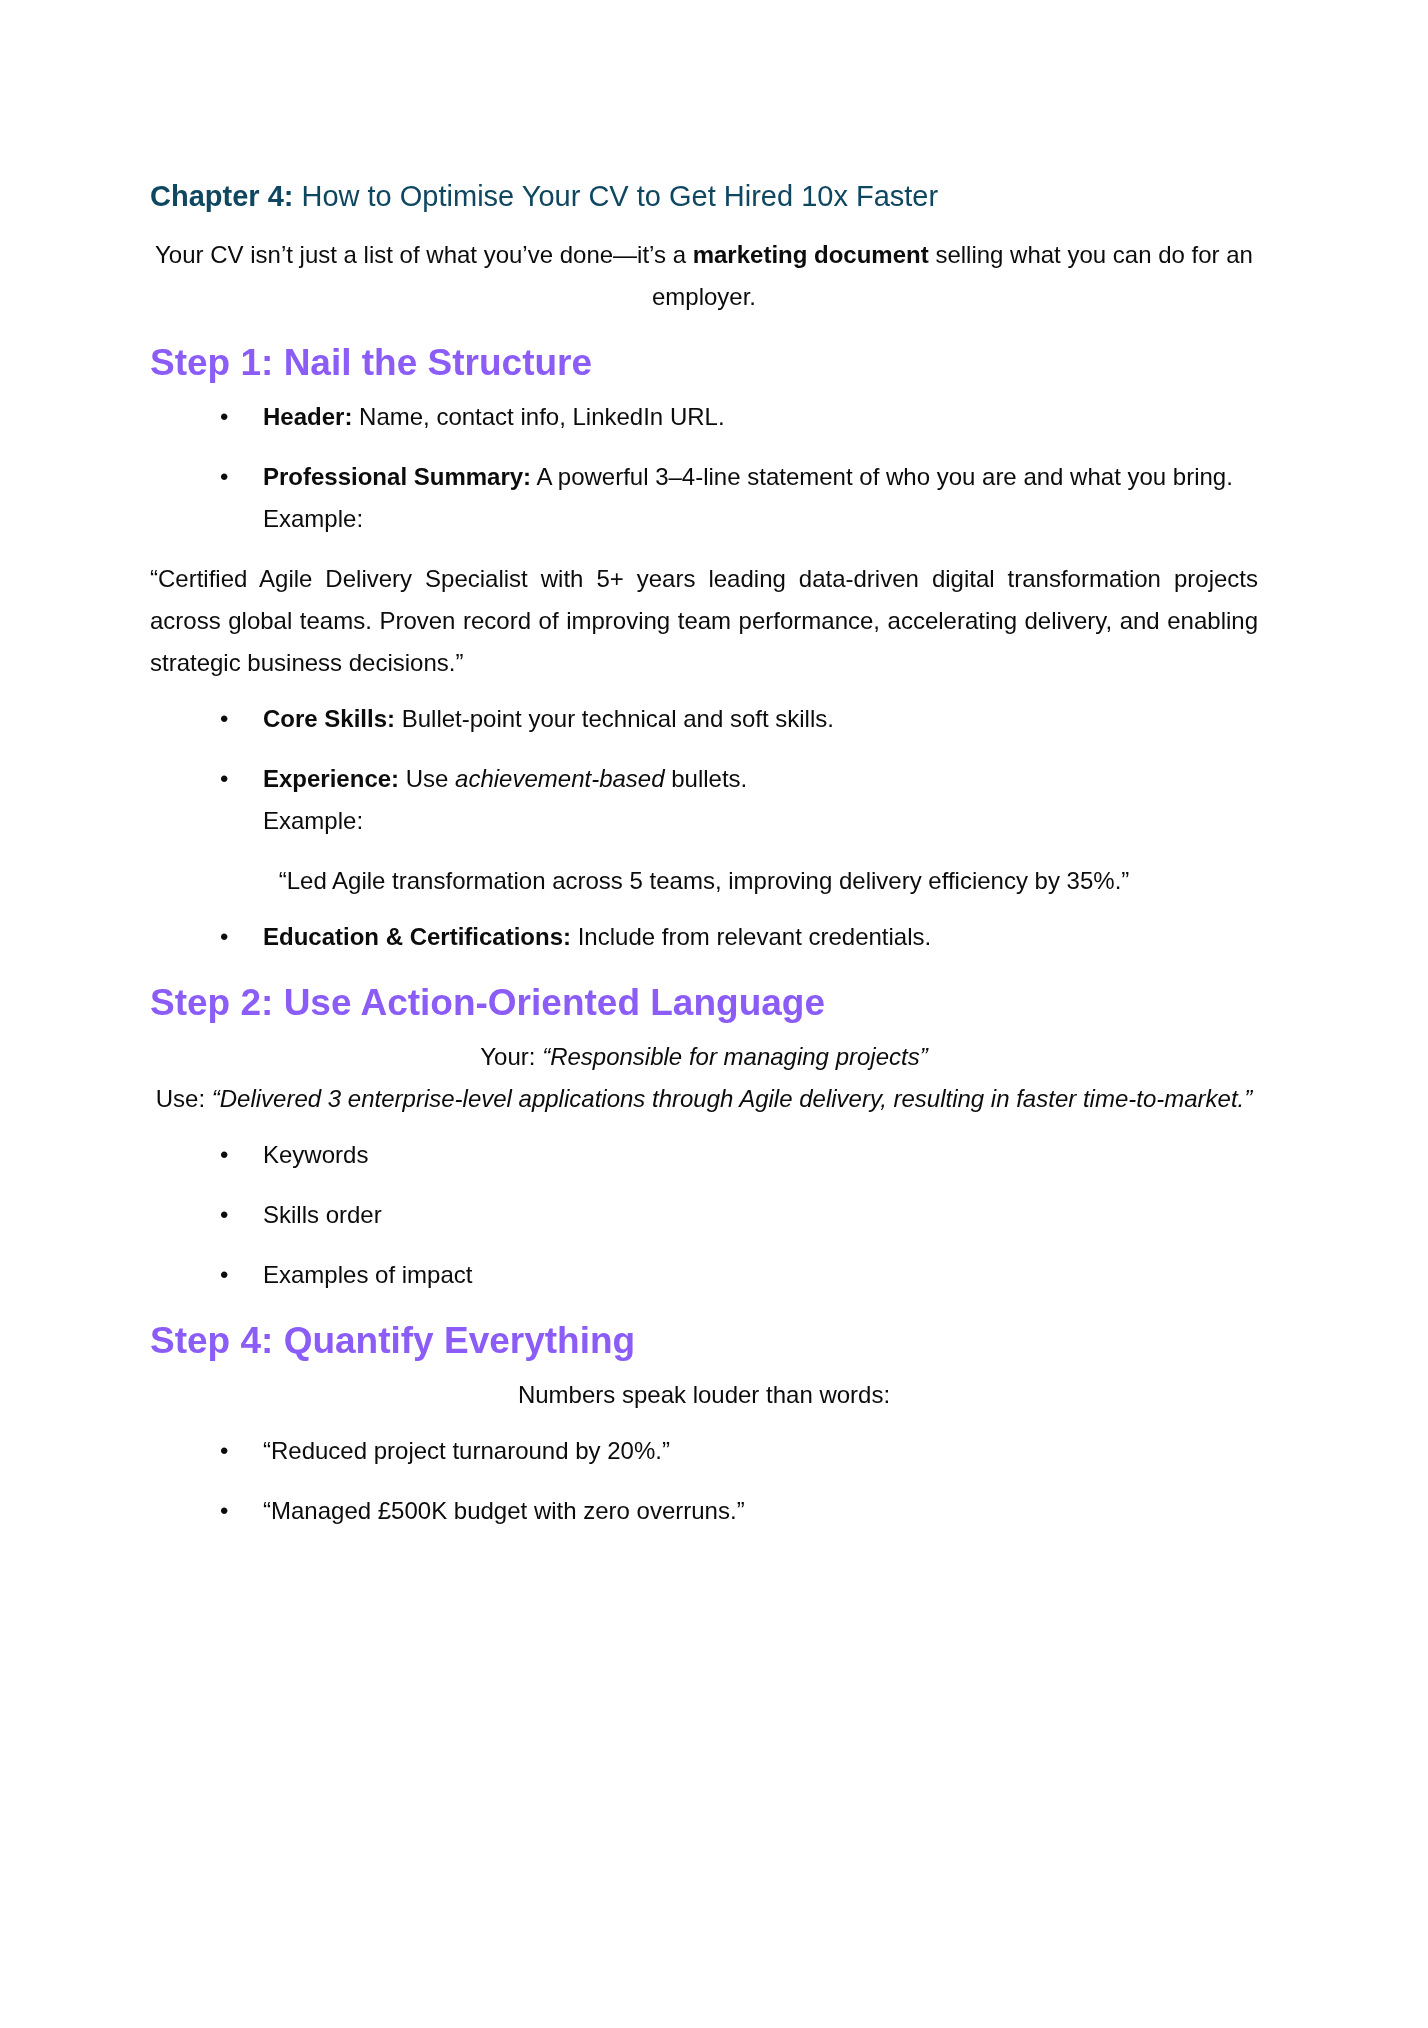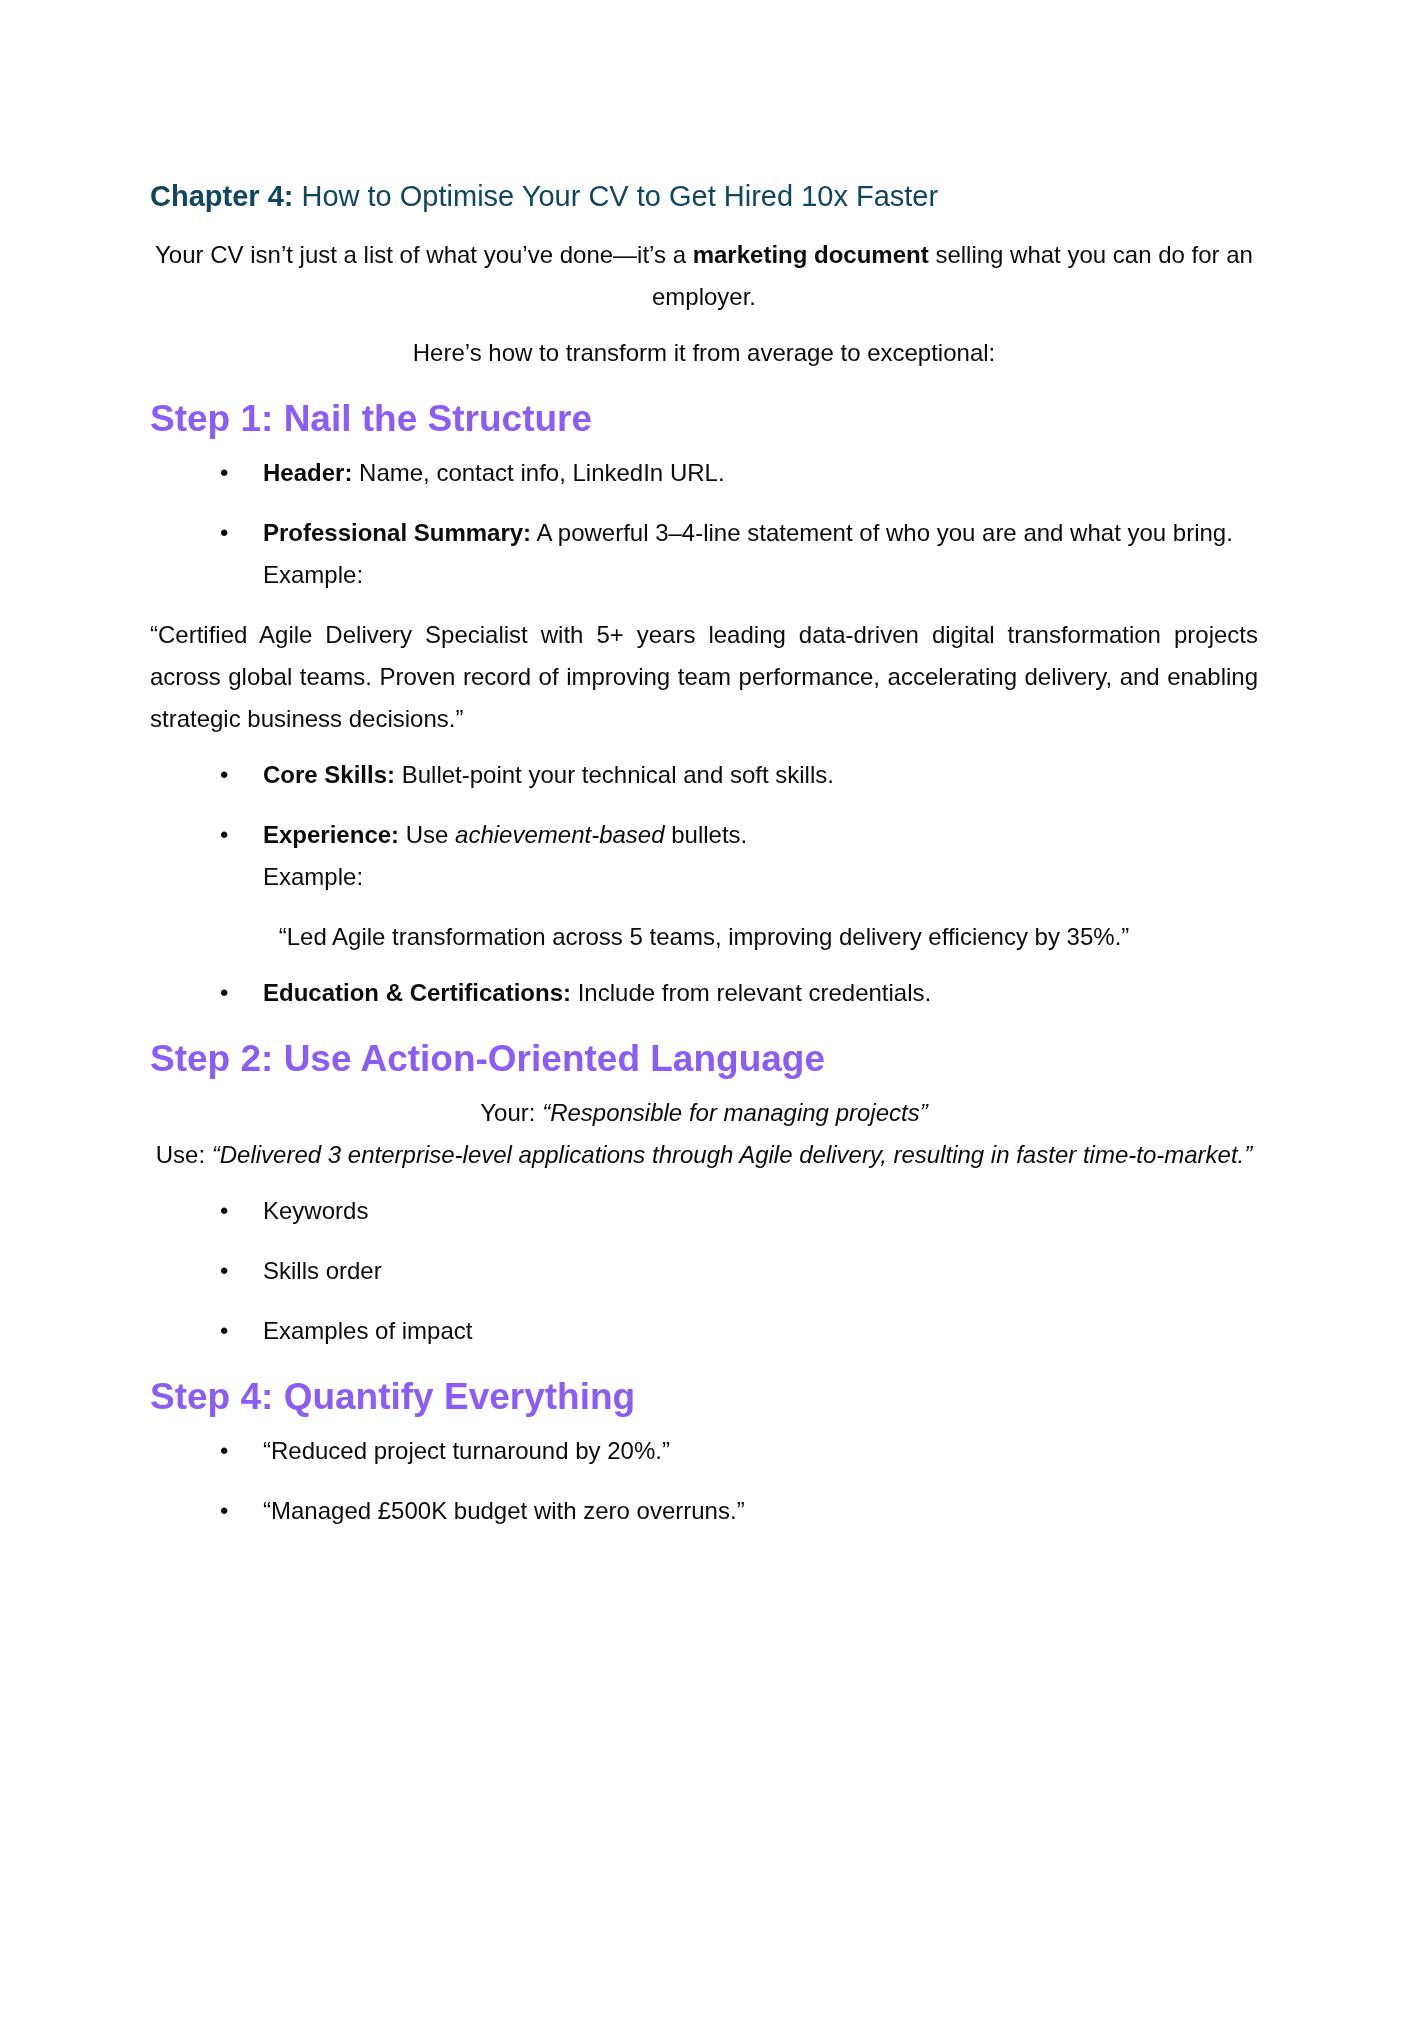--- a/index.html
+++ b/index.html
@@ -69,21 +69,20 @@
 </style>
 </head>
 <body>
 
 <div class="page">
 
   <h1 class="chapter-heading"><span class="bold-run">Chapter 4:</span><span> How to Optimise Your CV to Get Hired 10x Faster</span></h1>
 
   <p class="body-text"><span>Your CV isn’t just a list of what you’ve done—it’s a </span><span class="bold-run">marketing document</span><span> selling what you can do for an employer.</span></p>
 
-  <p class="body-text">Here’s how to transform it from average to exceptional:</p>
 
   <h2 class="step-heading">Step 1: Nail the Structure</h2>
 
   <ul class="bullet-list">
     <li class="bullet-item"><span class="bullet-marker">•</span><span class="bold-run">Header:</span><span> Name, contact info, LinkedIn URL.</span></li>
     <li class="bullet-item"><span class="bullet-marker">•</span><span class="bold-run">Professional Summary:</span><span> A powerful 3–4-line statement of who you are and what you bring.</span><br><span>Example:</span></li>
   </ul>
 
   <p class="body-text justified">“Certified Agile Delivery Specialist with 5+ years leading data-driven digital transformation projects across global teams. Proven record of improving team performance, accelerating delivery, and enabling strategic business decisions.”</p>
 
@@ -105,19 +104,20 @@
 
 
   <ul class="bullet-list">
     <li class="bullet-item"><span class="bullet-marker">•</span><span>Keywords</span></li>
     <li class="bullet-item"><span class="bullet-marker">•</span><span>Skills order</span></li>
     <li class="bullet-item"><span class="bullet-marker">•</span><span>Examples of impact</span></li>
   </ul>
 
   <h2 class="step-heading">Step 4: Quantify Everything</h2>
 
+  <p class="body-text">Numbers speak louder than words:</p>
 
   <ul class="bullet-list">
     <li class="bullet-item"><span class="bullet-marker">•</span><span>“Reduced project turnaround by 20%.”</span></li>
     <li class="bullet-item"><span class="bullet-marker">•</span><span>“Managed £500K budget with zero overruns.”</span></li>
   </ul>
 
 </div>
 
 </body></html>

